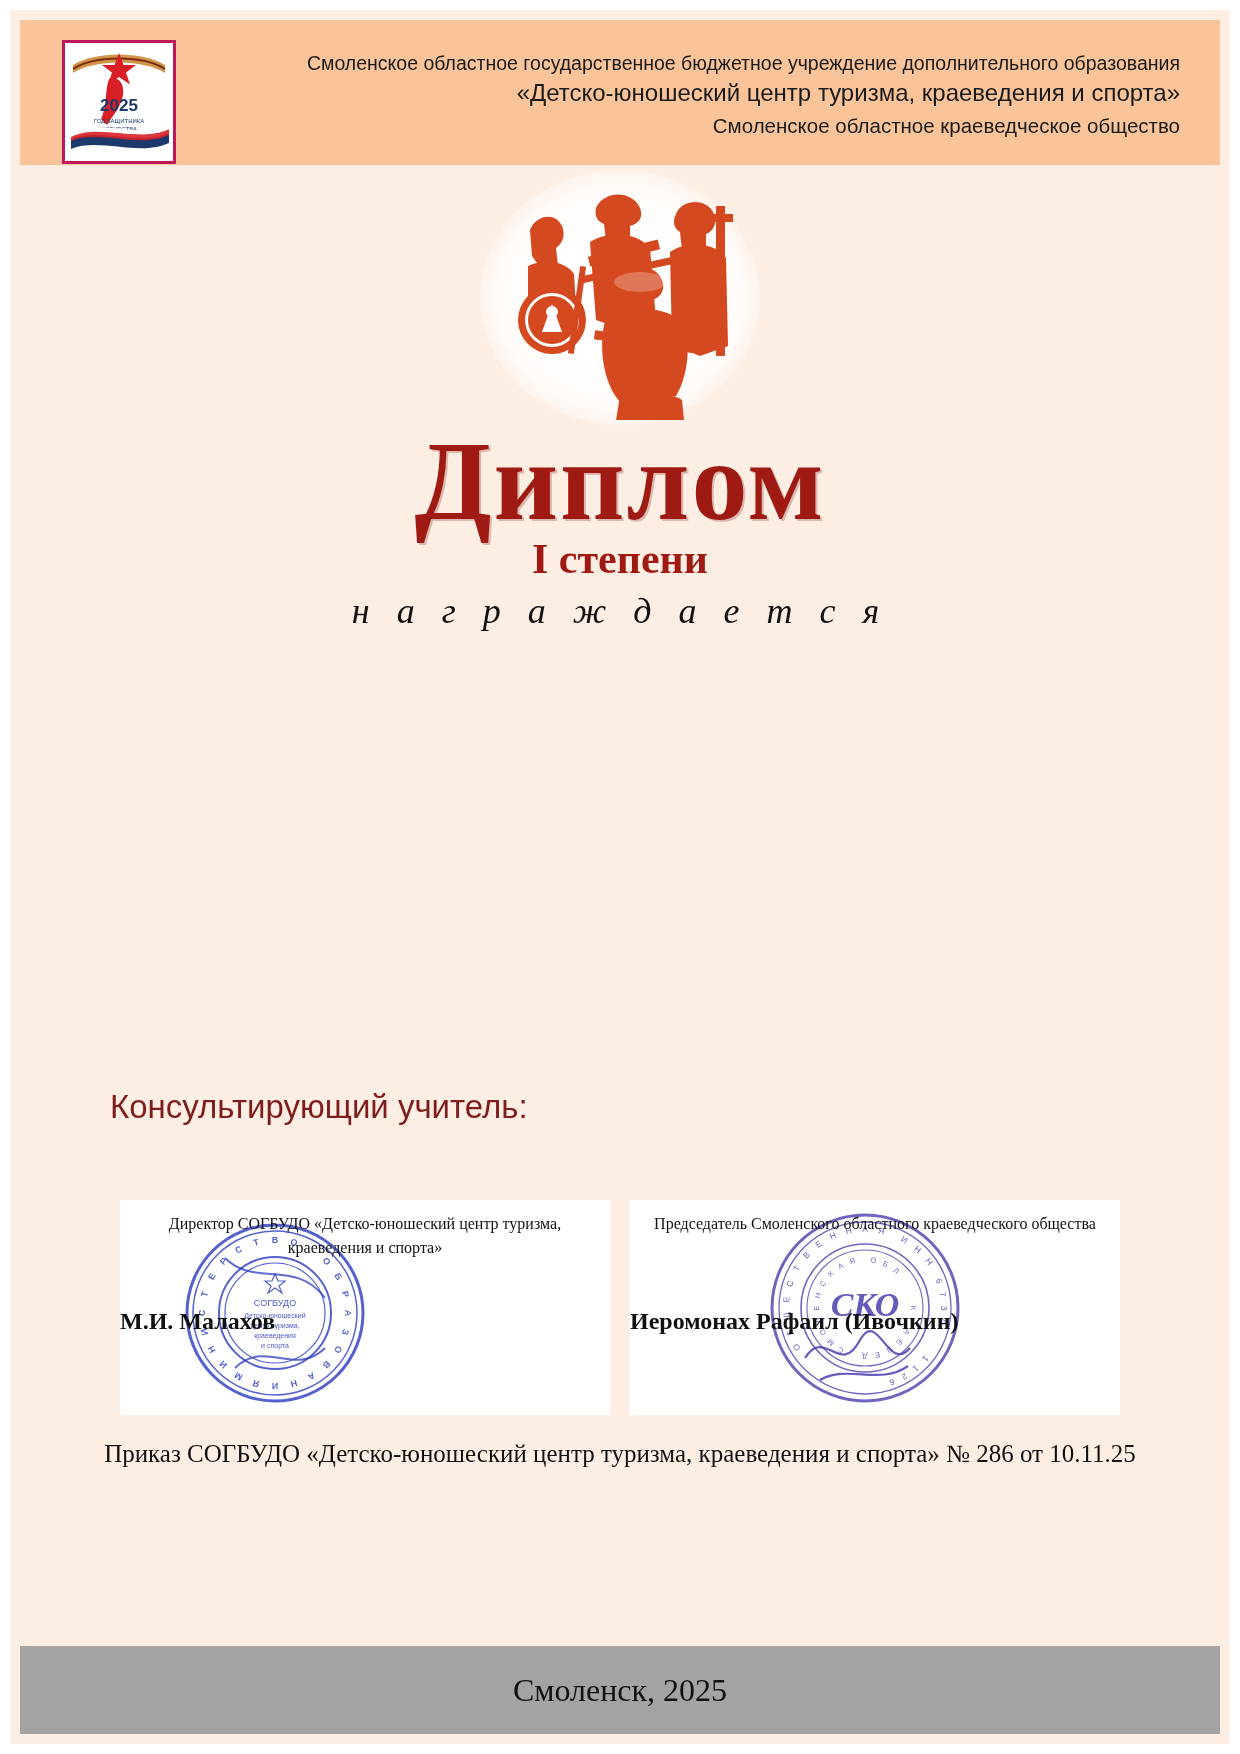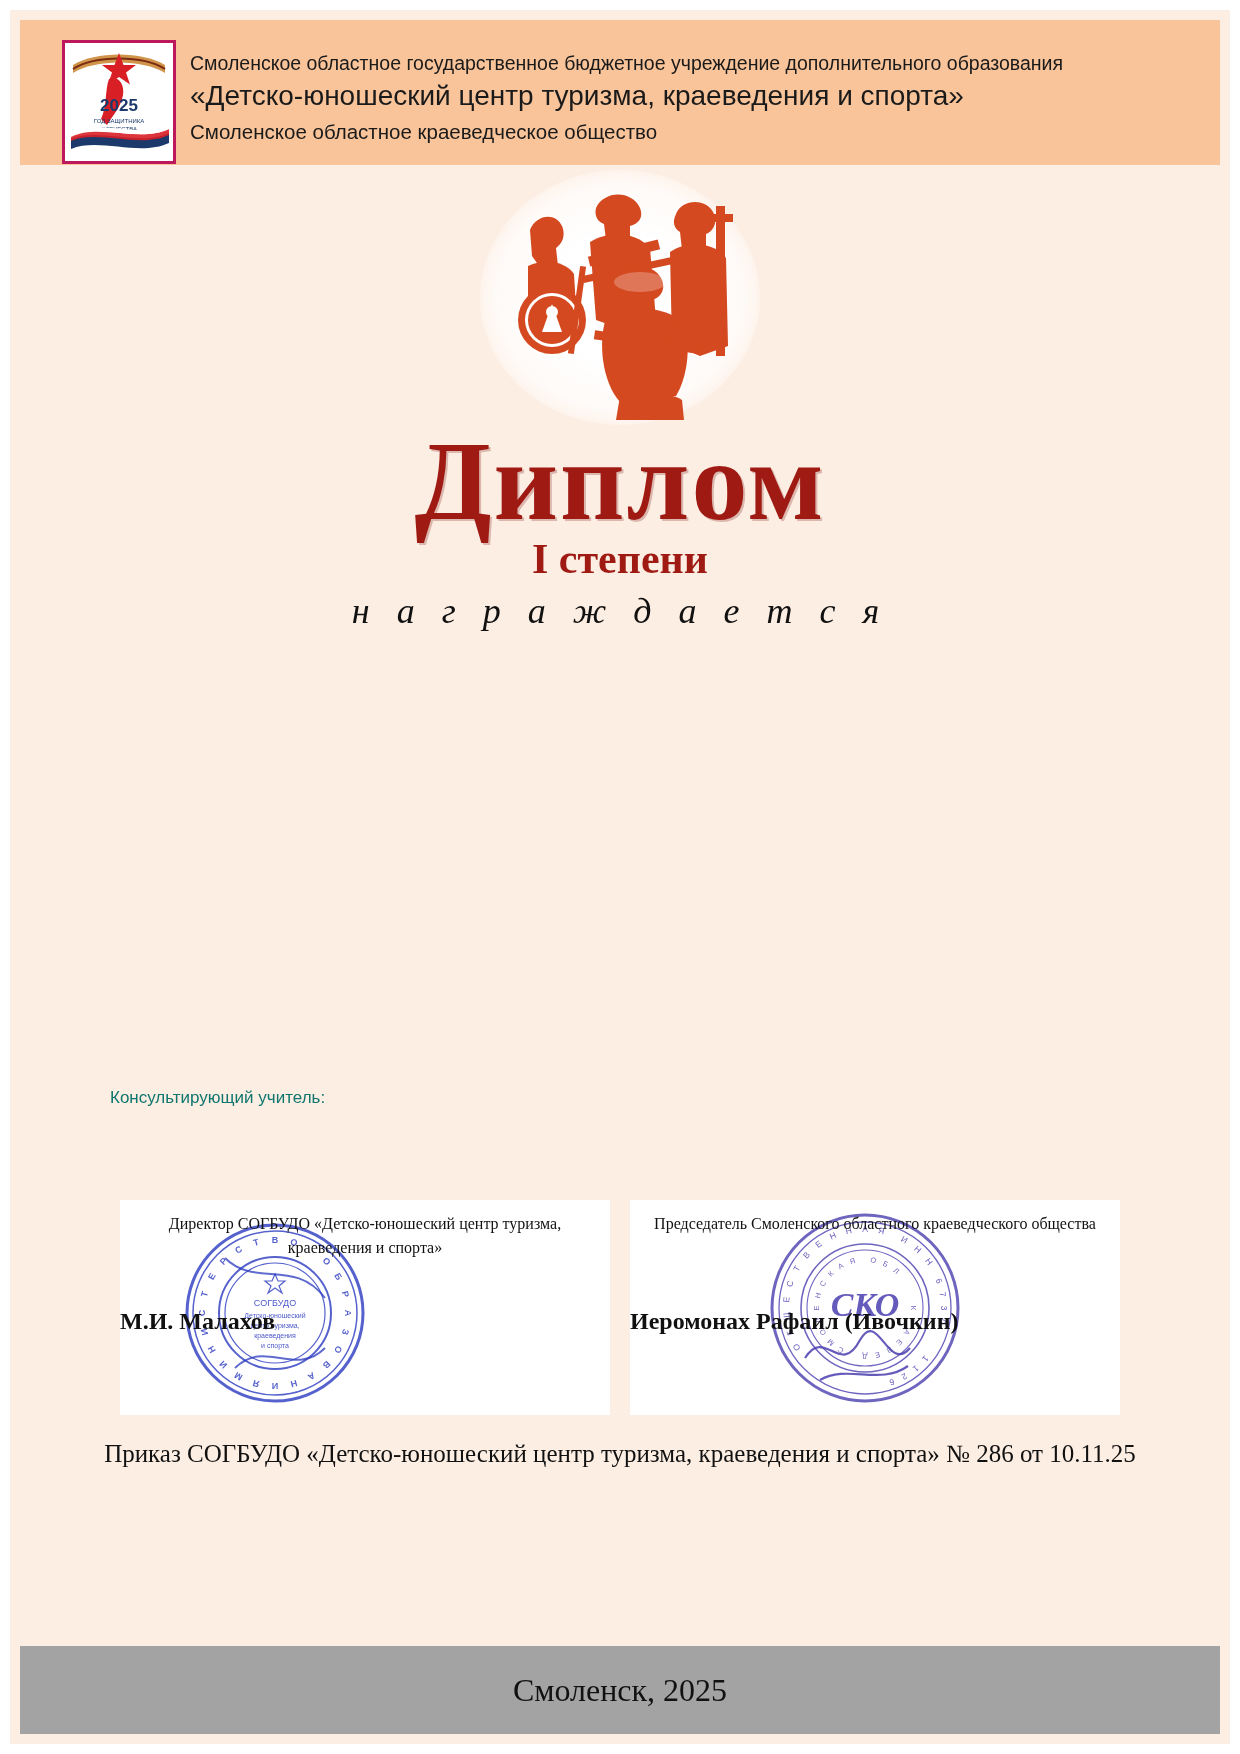--- a/index.html
+++ b/index.html
@@ -42,31 +42,31 @@
     height: 118px;
     background: #1d4ed8;
     border: 3px solid #be185d;
     overflow: hidden;
   }
   .header-text {
     position: absolute;
     left: 170px;
     right: 40px;
     top: 30px;
-    text-align: left;
+    text-align: right;
   }
   .header-line-1 {
     font-family: "Liberation Sans", sans-serif;
     font-size: 19.5px;
     color: #1a1a1a;
     line-height: 1.35;
   }
   .header-line-2 {
     font-family: "Liberation Sans", sans-serif;
-    font-size: 28px;
+    font-size: 24px;
     color: #1a1a1a;
     line-height: 1.4;
   }
   .header-line-3 {
     font-family: "Liberation Sans", sans-serif;
     font-size: 20.5px;
     color: #1a1a1a;
     margin-top: 4px;
   }
   
@@ -178,22 +178,22 @@
     font-weight: bold;
     font-size: 29px;
     color: #111111;
     margin-top: 14px;
   }
   .teacher-line {
     position: absolute;
     top: 1078px;
     left: 100px;
     font-family: "Liberation Sans", sans-serif;
-    font-size: 17px;
-    color: #0f766e;
+    font-size: 33px;
+    color: #7f1d1d;
   }
   
   .signatures {
     position: absolute;
     top: 1190px;
     left: 110px;
     right: 110px;
     height: 215px;
     display: flex;
     justify-content: space-between;

